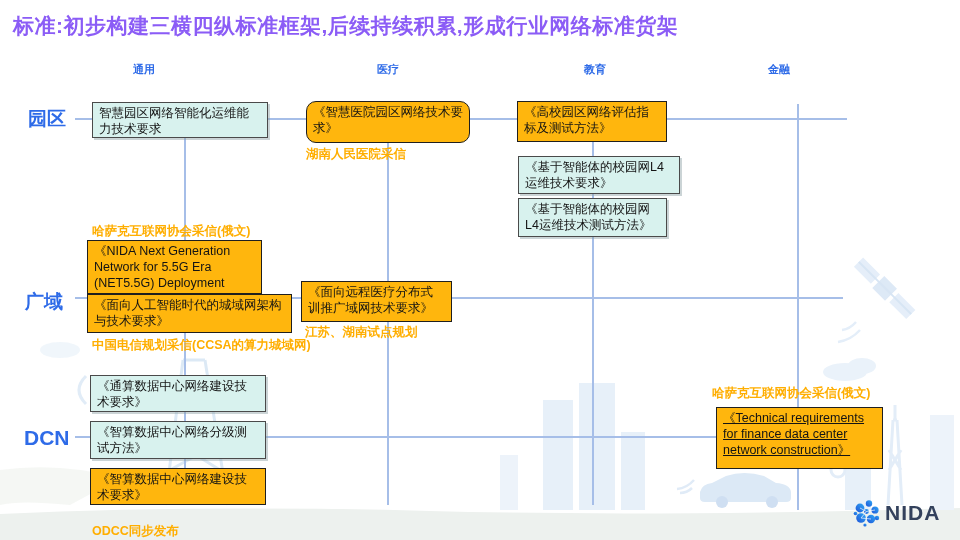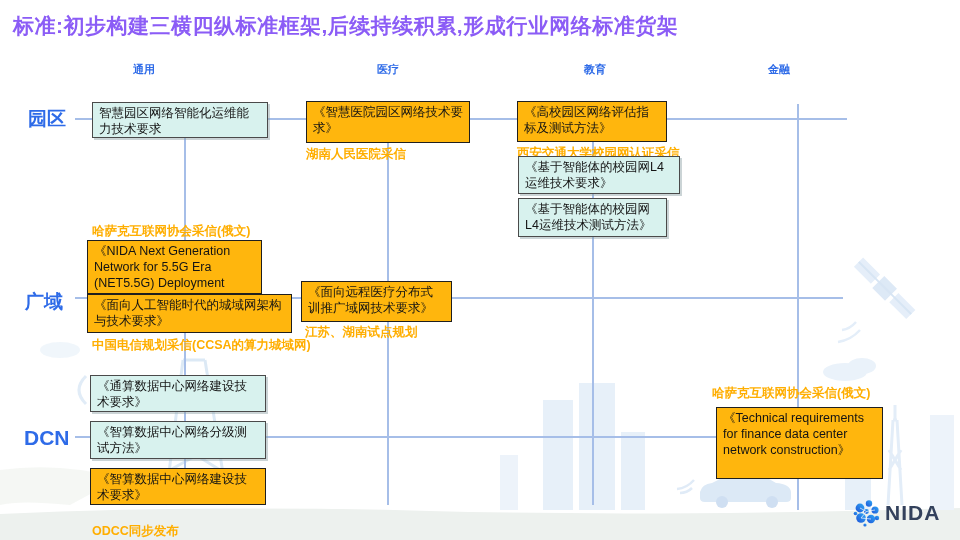--- a/index.html
+++ b/index.html
@@ -109,43 +109,42 @@
   <div class="vline" style="left:184px;top:104px;height:401px;"></div>
   <div class="vline" style="left:387px;top:104px;height:401px;"></div>
   <div class="vline" style="left:592px;top:104px;height:401px;"></div>
   <div class="vline" style="left:797px;top:104px;height:406px;"></div>
   <div class="hline" style="left:75px;top:118px;width:772px;"></div>
   <div class="hline" style="left:75px;top:297px;width:768px;"></div>
   <div class="hline" style="left:75px;top:436px;width:770px;"></div>
 
   <div class="box cyan" style="left:92px;top:102px;width:176px;height:36px;">智慧园区网络智能化运维能力技术要求</div>
 
-  <div class="box orange" style="left:306px;top:101px;width:164px;height:42px;">《智慧医院园区网络技术要求》</div>
+  <div class="box orange" style="left:306px;top:101px;width:164px;height:42px;border-radius:10px;">《智慧医院园区网络技术要求》</div>
   <div class="note" style="left:306px;top:146px;">湖南人民医院采信</div>
 
   <div class="box orange" style="left:517px;top:101px;width:150px;height:41px;">《高校园区网络评估指标及测试方法》</div>
-  <div class="note under" style="left:517px;top:145px;">西安交通大学校园网认证采信</div>
   <div class="box cyan z3" style="left:518px;top:156px;width:162px;height:38px;">《基于智能体的校园网L4运维技术要求》</div>
   <div class="box cyan" style="left:518px;top:198px;width:149px;height:39px;">《基于智能体的校园网L4运维技术测试方法》</div>
 
   <div class="note" style="left:92px;top:223px;">哈萨克互联网协会采信(俄文)</div>
   <div class="box orange" style="left:87px;top:240px;width:175px;height:54px;">《NIDA Next Generation Network for 5.5G Era (NET5.5G) Deployment Guideline》</div>
   <div class="box orange z3" style="left:87px;top:294px;width:205px;height:39px;">《面向人工智能时代的城域网架构与技术要求》</div>
   <div class="note" style="left:92px;top:337px;">中国电信规划采信(CCSA的算力城域网)</div>
 
   <div class="box orange" style="left:301px;top:281px;width:151px;height:41px;">《面向远程医疗分布式训推广域网技术要求》</div>
   <div class="note" style="left:305px;top:324px;">江苏、湖南试点规划</div>
 
   <div class="box cyan" style="left:90px;top:375px;width:176px;height:37px;">《通算数据中心网络建设技术要求》</div>
   <div class="box cyan" style="left:90px;top:421px;width:176px;height:38px;">《智算数据中心网络分级测试方法》</div>
   <div class="box orange" style="left:90px;top:468px;width:176px;height:37px;">《智算数据中心网络建设技术要求》</div>
   <div class="note" style="left:92px;top:507px;margin-top:16px;">ODCC同步发布</div>
 
   <div class="note" style="left:712px;top:385px;">哈萨克互联网协会采信(俄文)</div>
-  <div class="box orange" style="left:716px;top:407px;width:167px;height:72px;">《Technical requirements for finance data center network construction》</div>
+  <div class="box orange" style="left:716px;top:407px;width:167px;height:62px;text-decoration:underline;">《Technical requirements for finance data center network construction》</div>
 
   <div class="logo">
     <svg width="30" height="31" viewBox="0 0 30 31">
       <defs>
         <linearGradient id="lg1" x1="0" y1="1" x2="1" y2="0">
           <stop offset="0" stop-color="#1F55D8"></stop>
             <stop offset="1" stop-color="#2FA8F5"></stop>
         </linearGradient>
       </defs>
       <g fill="url(#lg1)">

